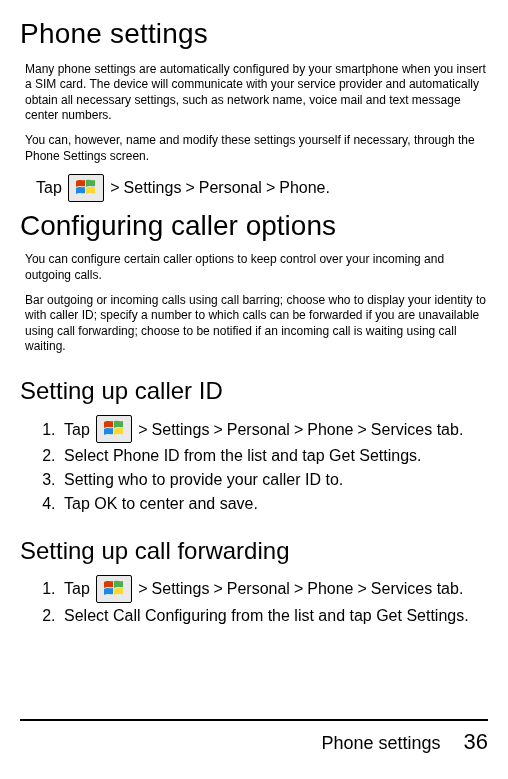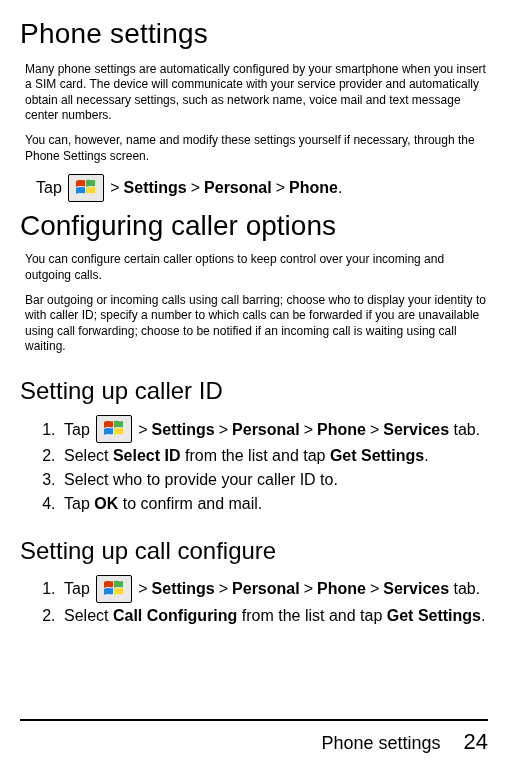--- a/index.html
+++ b/index.html
@@ -54,21 +54,21 @@
       border-radius: 2px;
       align-items: center;
       justify-content: center;
       margin: 0 2px;
       background: #e9e9e9;
       position: relative;
       vertical-align: middle;
     }
     .winicon svg { width: 26px; height: 20px; }
     .sep { padding: 0 4px; }
-    .bold { font-weight: 700; }
+    .bold { font-weight: 400; }
     ol.steps {
       margin-left: 40px;
       margin-bottom: 8px;
     }
     ol.steps li {
       font-size: 16px;
       line-height: 1.35;
       padding-left: 4px;
       margin-bottom: 2px;
     }
@@ -145,29 +145,29 @@
       <span class="sep">&gt;</span>
       <span class="bold">Personal</span>
       <span class="sep">&gt;</span>
       <span class="bold">Phone</span>
       <span class="sep">&gt;</span>
       <span class="bold">Services</span>
       <span> tab.</span>
     </span>
   </li>
   <li>
-    <span>Select </span><span class="bold">Select ID</span><span> from the list and tap </span><span class="bold">Get Settings</span><span>.</span>
-  </li>
-  <li>Select who to provide your caller ID to.</li>
-  <li>
-    <span>Tap </span><span class="bold">OK</span><span> to confirm and mail.</span>
+    <span>Select </span><span class="bold">Phone ID</span><span> from the list and tap </span><span class="bold">Get Settings</span><span>.</span>
+  </li>
+  <li>Setting who to provide your caller ID to.</li>
+  <li>
+    <span>Tap </span><span class="bold">OK</span><span> to center and save.</span>
   </li>
 </ol>
 
-<h2 class="h2">Setting up call configure</h2>
+<h2 class="h2">Setting up call forwarding</h2>
 
 <ol class="steps">
   <li>
     <span class="step-inline">
       <span>Tap </span>
       <span class="winicon">
         <svg viewBox="0 0 26 20">
           <g transform="translate(3,2)">
             <path d="M0 1 Q2 -0.5 5 0 Q7 0.5 9 0 L9 6 Q7 6.5 5 6 Q2 5.5 0 7 Z" fill="#d83b01"></path>
             <path d="M10 0 Q12 -0.5 15 0 Q17 0.5 19 0 L19 6 Q17 6.5 15 6 Q12 5.5 10 7 Z" fill="#4caf50"></path>
@@ -189,15 +189,15 @@
   </li>
   <li>
     <span>Select </span><span class="bold">Call Configuring</span><span> from the list and tap </span><span class="bold">Get Settings</span><span>.</span>
   </li>
 </ol>
 
 <div class="footer">
   <div class="footer-rule"></div>
   <div class="footer-text">
     <span>Phone settings</span>
-    <span class="pagenum">24</span>
+    <span class="pagenum">36</span>
   </div>
 </div>
 
 </body></html>

